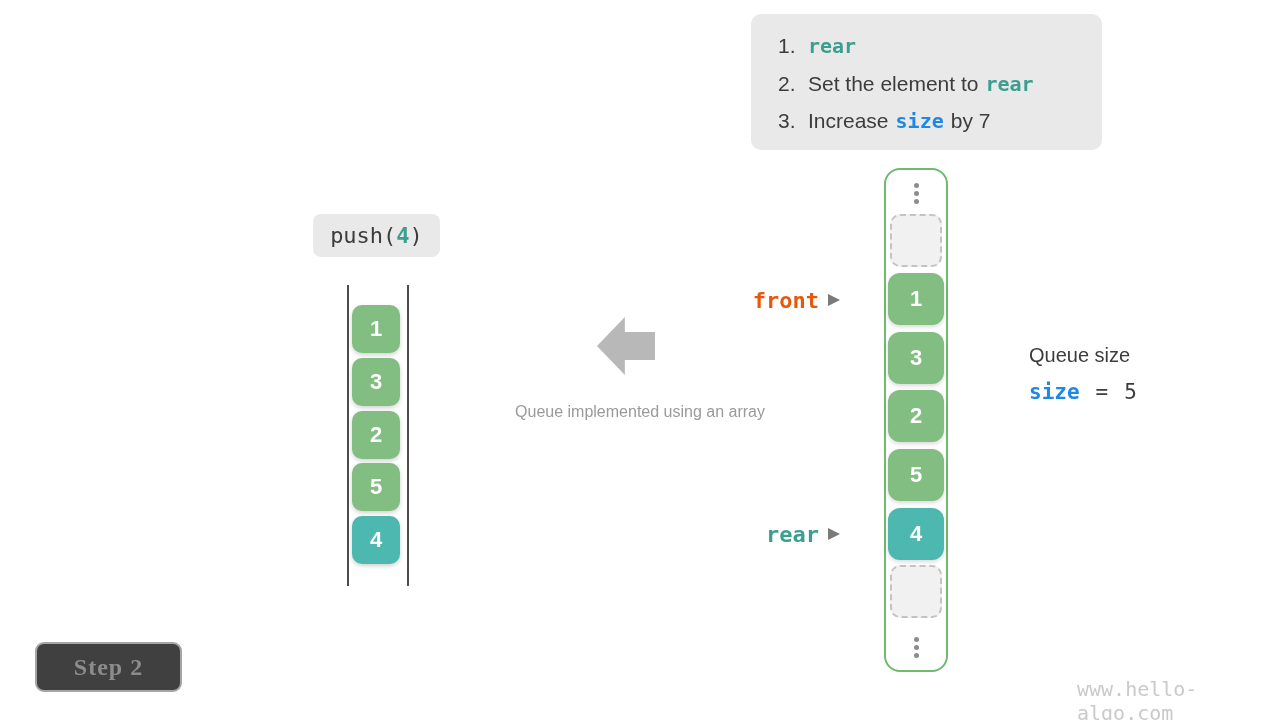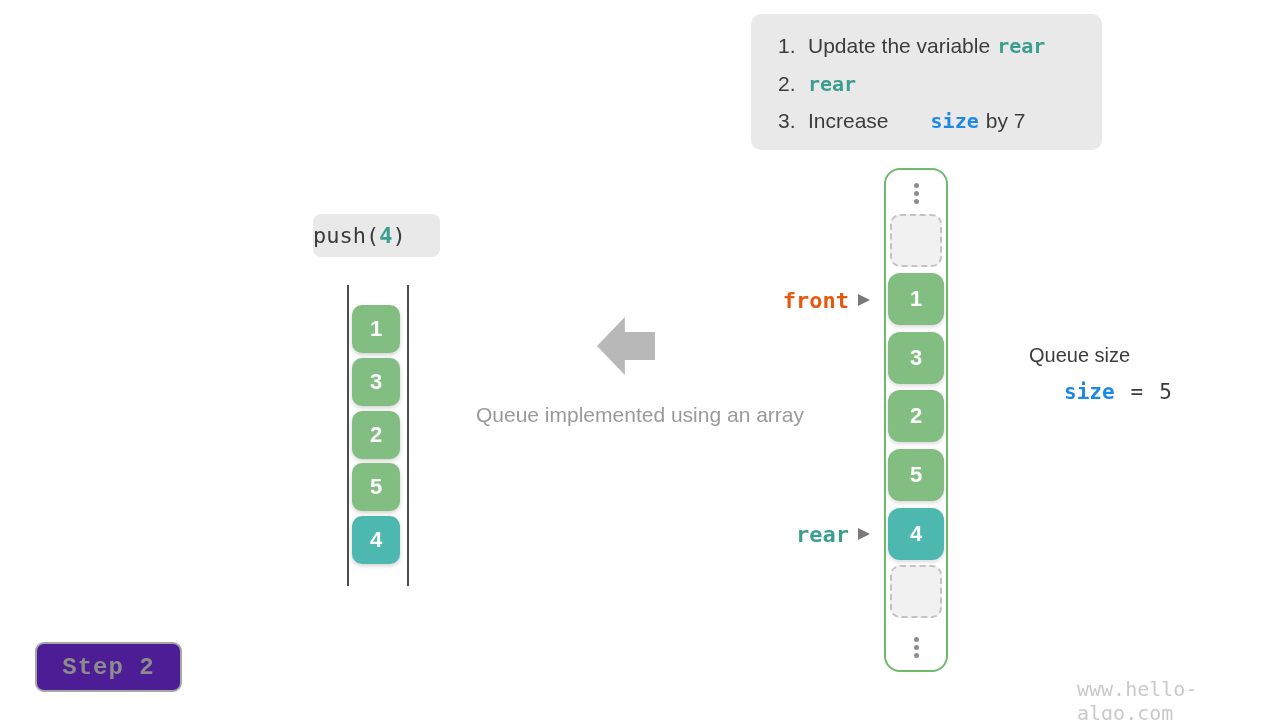--- a/index.html
+++ b/index.html
@@ -13,27 +13,27 @@
     position:absolute; left:751px; top:14px; width:351px; height:136px;
     background:var(--panel-bg,#E9E9E9); border-radius:10px; box-sizing:border-box;
     display:flex; flex-direction:column; justify-content:space-between;
     padding:20px 16px 17px 27px;
   }
   .instr-line { display:flex; align-items:baseline; font-size:21px; color:var(--dark-text,#3C3C3C); white-space:nowrap; }
   .instr-num { width:30px; flex:0 0 auto; }
   .instr-text { display:flex; align-items:baseline; gap:7px; }
   .code { font-family:"DejaVu Sans Mono", monospace; font-weight:bold; font-size:20px; }
   .code.teal { color:var(--code-teal,#3C9E8F); }
-  .code.blue { color:var(--code-blue,#1E88E5);margin-left:35px; }
+  .code.blue { color:var(--code-blue,#1E88E5); }
 
   
   .push-label {
     position:absolute; left:313px; top:214px; width:127px; height:43px;
     background:var(--panel-bg,#E9E9E9); border-radius:8px;
-    display:flex; align-items:center; 
+    display:flex; align-items:center; justify-content:center;
     font-family:"DejaVu Sans Mono", monospace; font-size:22px; color:var(--dark-text,#3C3C3C);
   }
   .push-label .arg { color:var(--code-teal,#3C9E8F); font-weight:bold; }
 
   
   .lq-line { position:absolute; top:285px; width:2px; height:301px; background:#4D4D4D; }
   .qbox {
     position:absolute; left:352px; width:48px; height:48px; border-radius:10px;
     color:#fff; font-weight:bold; font-size:22px;
     display:flex; align-items:center; justify-content:center;
@@ -43,21 +43,21 @@
   .bg-teal  { background:var(--box-teal,#4DB8B0); }
 
   
   .big-arrow {
     position:absolute; left:597px; top:317px; width:58px; height:58px;
     background:var(--arrow-gray,#B8B8B8);
     clip-path:polygon(0 50%, 48% 0, 48% 26%, 100% 26%, 100% 74%, 48% 74%, 48% 100%);
   }
   .caption {
     position:absolute; left:640px; top:403px; transform:translateX(-50%);
-    font-size:21px; color:var(--gray-text,#9A9A9A); white-space:nowrap;
+    font-size:16px; color:var(--gray-text,#9A9A9A); white-space:nowrap;
   }
 
   
   .arr-container {
     position:absolute; left:884px; top:168px; width:64px; height:504px;
     border:2px solid var(--container-border,#6FBA6F); border-radius:16px;
     background:#fff; box-sizing:border-box;
   }
   .slot {
     position:absolute; left:2px; width:56px; height:52px; border-radius:12px;
@@ -67,69 +67,69 @@
   }
   .slot.dashed {
     left:4px; width:52px; height:53px; box-sizing:border-box;
     border:2px dashed #C3C3C3; background:#F1F1F1; border-radius:10px; box-shadow:none;
   }
   .dots { position:absolute; left:0; width:60px; display:flex; flex-direction:column; align-items:center; gap:3px; }
   .dots i { width:5px; height:5px; border-radius:50%; background:#8C8C8C; display:block; }
 
   
   .pointer {
-    position:absolute; left:698px; width:172px; height:28px;
+    position:absolute; left:668px; width:172px; height:28px;
     display:flex; align-items:center; justify-content:flex-end; gap:9px;
     font-family:"DejaVu Sans Mono", monospace; font-weight:bold; font-size:22px; white-space:nowrap;
   }
   .pointer.front { color:var(--front-orange,#E8580C); }
   .pointer.rear  { color:var(--code-teal,#3C9E8F); }
   .tri { width:0; height:0; border-left:12px solid #7A7A7A; border-top:6px solid transparent; border-bottom:6px solid transparent; }
 
   
   .qsize { position:absolute; left:1029px; top:344px; }
   .qsize-title { font-size:20px; color:var(--dark-text,#3C3C3C); }
   .qsize-expr {
     margin-top:13px; display:flex; align-items:baseline; gap:16px;
     font-family:"DejaVu Sans Mono", monospace; font-size:21px; color:var(--dark-text,#3C3C3C);
   }
   .qsize-expr .code.blue { font-size:21px; }
 
   
   .step-badge {
     position:absolute; left:35px; top:642px; width:147px; height:50px; box-sizing:border-box;
-    border:2px solid #A6A6A6; border-radius:9px; background:#4c1d95;
-    display:flex; align-items:center; justify-content:center;
-    font-family:Liberation Mono, monospace; font-weight:bold; font-size:24px;
+    border:2px solid #A6A6A6; border-radius:9px; background:#404040;
+    display:flex; align-items:center; justify-content:center;
+    font-family:Liberation Serif, serif; font-weight:bold; font-size:24px;
     color:var(--step-gray,#8C8C8C); letter-spacing:1px;
   }
 
   
   .watermark {
     position:absolute; left:1077px; top:677px;
     font-family:"DejaVu Sans Mono", monospace; font-size:20px; color:var(--watermark-gray,#C9C9C9);
   }
 </style>
 </head>
 <body>
 
 <div class="canvas">
 
   <div class="instr-panel">
     <div class="instr-line">
       <span class="instr-num">1.</span>
       <span class="instr-text">
-        <span>Update the variable</span>
         <span class="code teal">rear</span>
         <span></span>
       </span>
     </div>
     <div class="instr-line">
       <span class="instr-num">2.</span>
       <span class="instr-text">
+        <span>Set the element to</span>
         <span class="code teal">rear</span>
         <span></span>
       </span>
     </div>
     <div class="instr-line">
       <span class="instr-num">3.</span>
       <span class="instr-text">
         <span>Increase</span>
         <span class="code blue">size</span>
         <span>by 7</span>

